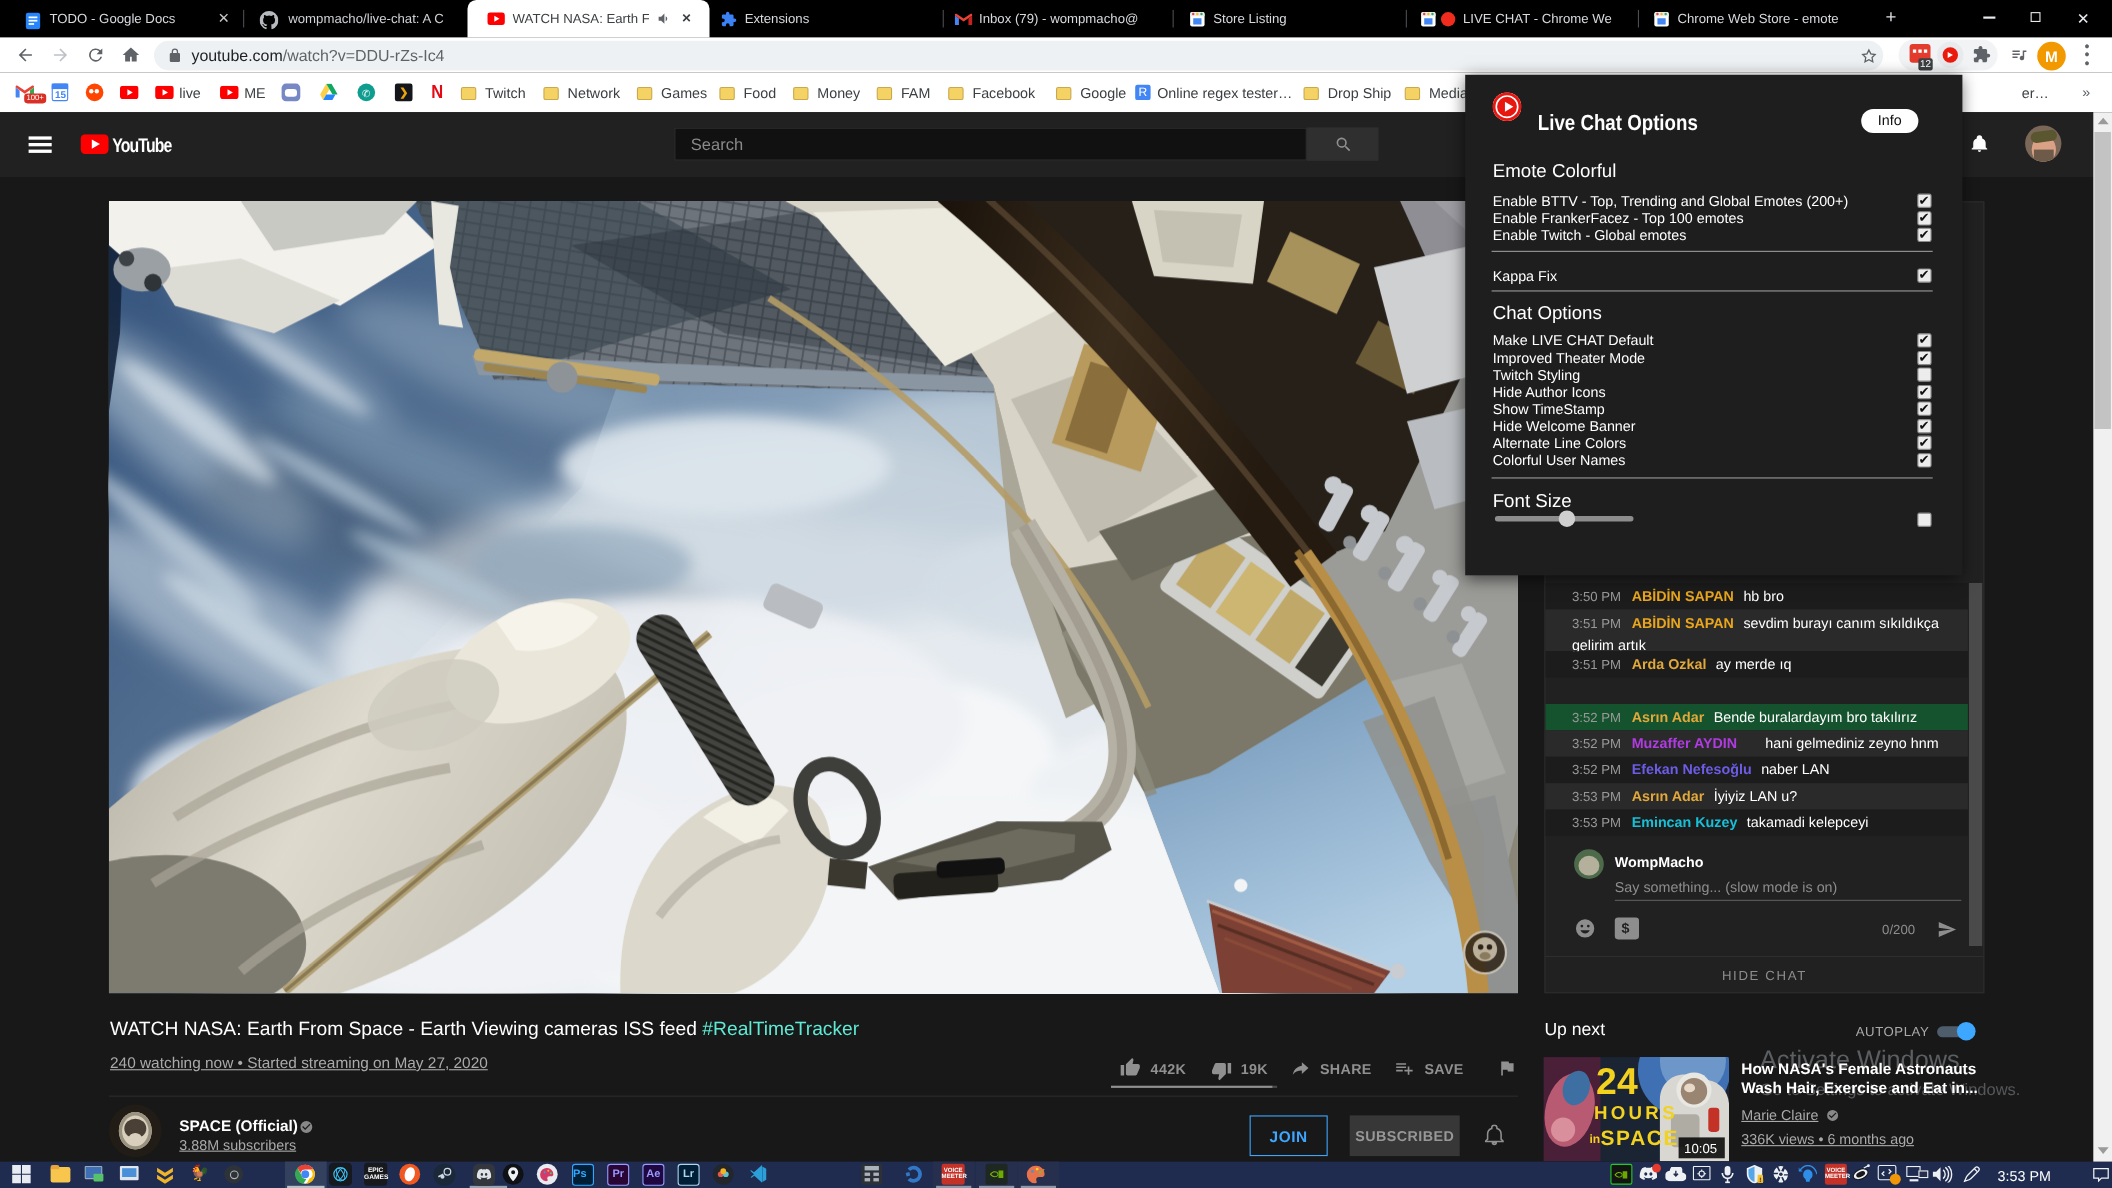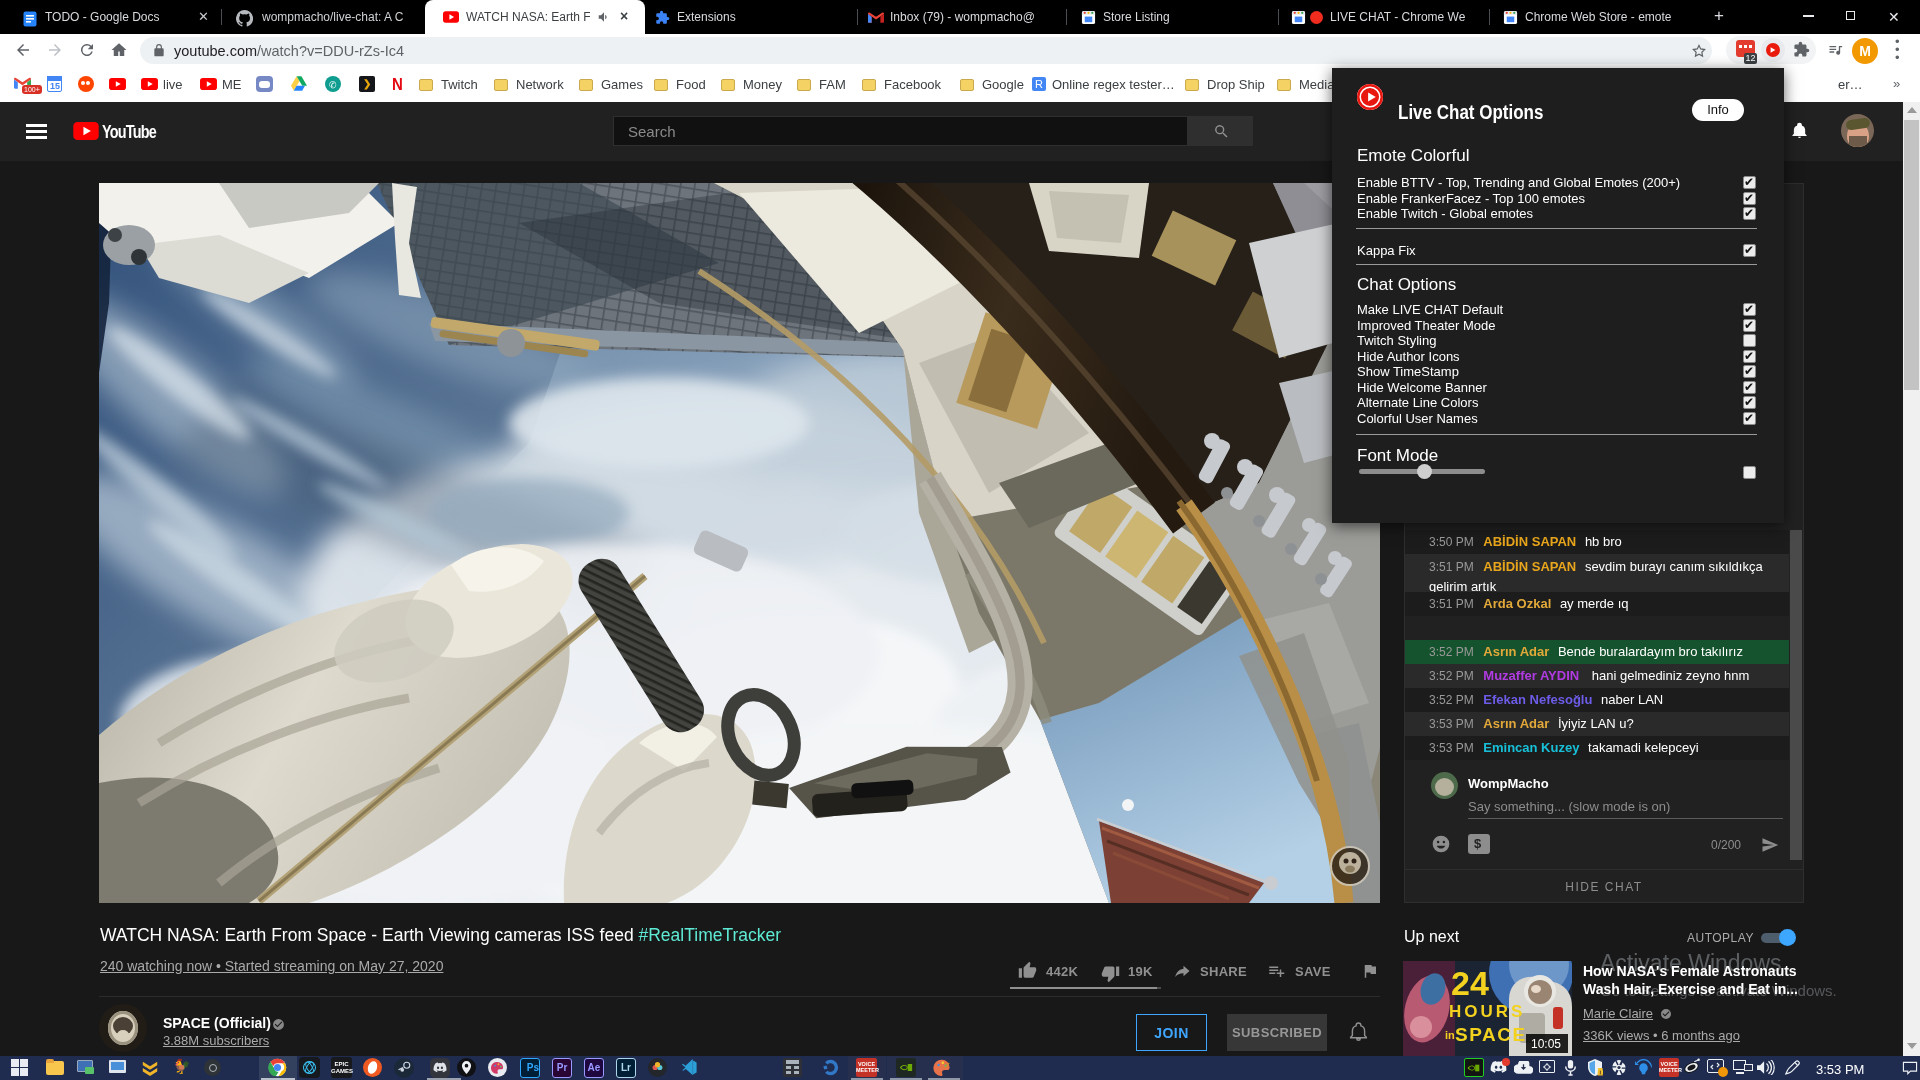--- a/index.html
+++ b/index.html
@@ -545,21 +545,21 @@
   <div class="abs" style="left:1227px;top:1014px;width:100px;height:37px;background:#373737;color:#979797;font-size:13px;font-weight:bold;text-align:center;line-height:37px;letter-spacing:.4px">SUBSCRIBED</div>
   <svg class="abs" style="left:1348px;top:1022px" width="21" height="21" viewBox="0 0 24 24">
       <path fill="none" stroke="#909090" stroke-width="1.6" d="M12 21a2 2 0 0 0 2-2h-4a2 2 0 0 0 2 2zm7-5.5v-5c0-3-1.5-5.3-4.3-6v-.7a2.7 2.7 0 0 0-5.4 0v.7C6.5 5.2 5 7.5 5 10.5v5L3 17.5v.5h18v-.5l-2-2z"></path>
     </svg>
   <div id="chat" class="abs">
 
     <div class="crow" style="top:346px;height:24px;background:#1c1c1c;line-height:24px"><span class="ts" style="margin-left:24px">3:50 PM</span> <span class="un" style="color:#e9a61c;margin-left:6px">ABİDİN SAPAN</span> <span style="margin-left:5px">hb bro</span></div>
     <div class="crow" style="top:370px;height:38px;background:#2a2a2a;line-height:19px;padding-top:3px"><span style="margin-left:24px" class="ts">3:51 PM</span> <span class="un" style="color:#e9a61c;margin-left:6px">ABİDİN SAPAN</span> <span style="margin-left:5px">sevdim burayı canım sıkıldıkça</span><br><span style="margin-left:24px">gelirim artık</span></div>
     <div class="crow" style="top:408px;height:24px;background:#1c1c1c;line-height:24px"><span class="ts" style="margin-left:24px">3:51 PM</span> <span class="un" style="color:#e2a93a;margin-left:6px">Arda Ozkal</span> <span style="margin-left:5px">ay merde ıq</span></div>
     <div class="crow" style="top:456px;height:24px;background:#14532d;line-height:24px"><span class="ts" style="margin-left:24px">3:52 PM</span> <span class="un" style="color:#e2a93a;margin-left:6px">Asrın Adar</span> <span style="margin-left:5px">Bende buralardayım bro takılırız</span></div>
-    <div class="crow" style="top:480px;height:24px;background:#2a2a2a;line-height:24px"><span class="ts" style="margin-left:24px">3:52 PM</span> <span class="un" style="color:#b13be2;margin-left:6px">Muzaffer AYDIN</span> <span style="margin-left:9px">hani gelmediniz zeyno hnm</span></div>
+    <div class="crow" style="top:480px;height:24px;background:#2a2a2a;line-height:24px"><span class="ts" style="margin-left:24px">3:52 PM</span> <span class="un" style="color:#b13be2;margin-left:6px">Muzaffer AYDIN</span> <span style="margin-left:22px">hani gelmediniz zeyno hnm</span></div>
     <div class="crow" style="top:504px;height:24px;background:#1c1c1c;line-height:24px"><span class="ts" style="margin-left:24px">3:52 PM</span> <span class="un" style="color:#6c5ce7;margin-left:6px">Efekan Nefesoğlu</span> <span style="margin-left:5px">naber LAN</span></div>
     <div class="crow" style="top:528px;height:24px;background:#2a2a2a;line-height:24px"><span class="ts" style="margin-left:24px">3:53 PM</span> <span class="un" style="color:#e2a93a;margin-left:6px">Asrın Adar</span> <span style="margin-left:5px">İyiyiz LAN u?</span></div>
     <div class="crow" style="top:552px;height:24px;background:#1c1c1c;line-height:24px"><span class="ts" style="margin-left:24px">3:53 PM</span> <span class="un" style="color:#17c0d8;margin-left:6px">Emincan Kuzey</span> <span style="margin-left:5px">takamadi kelepceyi</span></div>
 
     <div class="abs" style="left:385px;top:346px;width:12px;height:330px;background:#4a4a4a"></div>
 
     <div class="abs" style="left:26px;top:588px;width:27px;height:27px;border-radius:50%;background:#4d6b4a;overflow:hidden">
         <div class="abs" style="left:4px;top:6px;width:19px;height:18px;border-radius:50%;background:#b5b09b"></div>
       </div>
     <div class="abs wt" style="left:63px;top:592px;font-size:13px;font-weight:bold">WompMacho</div>
@@ -644,21 +644,21 @@
       <div class="cb ck" style="top:282px"></div>
     <div class="ptx" style="left:25px;top:296px;font-size:13px">Show TimeStamp</div>
       <div class="cb ck" style="top:297px"></div>
     <div class="ptx" style="left:25px;top:312px;font-size:13px">Hide Welcome Banner</div>
       <div class="cb ck" style="top:313px"></div>
     <div class="ptx" style="left:25px;top:327px;font-size:13px">Alternate Line Colors</div>
       <div class="cb ck" style="top:328px"></div>
     <div class="ptx" style="left:25px;top:343px;font-size:13px">Colorful User Names</div>
       <div class="cb ck" style="top:344px"></div>
     <div class="phr" style="top:366px"></div>
-    <div class="ptx" style="left:25px;top:378px;font-size:17px">Font Mode</div>
+    <div class="ptx" style="left:25px;top:378px;font-size:17px">Font Size</div>
     <div class="abs" style="left:27px;top:401px;width:126px;height:5px;border-radius:3px;background:#8d8d8d"></div>
     <div class="abs" style="left:85px;top:396px;width:15px;height:15px;border-radius:50%;background:#cfcfcf"></div>
     <div class="cb" style="top:398px"></div>
   </div>
   <div id="taskbar" class="abs">
 
     <svg class="abs" style="left:11px;top:3px" width="17" height="17" viewBox="0 0 17 17">
         <path fill="#e8ecf2" d="M0 0h8v8H0zM9 0h8v8H9zM0 9h8v8H0zM9 9h8v8H9z"></path>
       </svg>
     <div class="abs" style="left:46px;top:3px;width:18px;height:14px;background:#f8c64c;border-radius:2px;margin-top:2px"></div>
@@ -708,21 +708,21 @@
     <svg class="abs" style="left:461px;top:5px" width="11" height="13" viewBox="0 0 12 14">
         <path fill="#eef1f4" d="M6 0a5 5 0 0 0-5 5c0 3.8 5 9 5 9s5-5.2 5-9a5 5 0 0 0-5-5zm0 7a2 2 0 1 1 0-4 2 2 0 0 1 0 4z"></path>
       </svg>
     <div class="abs" style="left:488px;top:2px;width:19px;height:19px;border-radius:50%;background:#e8ecf0"></div>
     <svg class="abs" style="left:491px;top:5px" width="13" height="13" viewBox="0 0 14 14">
         <path fill="#d23b68" d="M7 1a6 6 0 0 1 6 6c0 1.5-1 2-2 2h-2a2 2 0 0 0-2 2c0 .8.4 1 .4 1.6 0 .8-.7 1.4-1.6 1.2A6 6 0 0 1 7 1z"></path>
         <circle cx="4.5" cy="5" r="1" fill="#2d9ee0"></circle>
         <circle cx="8" cy="3.5" r="1" fill="#f0b429"></circle>
         <circle cx="10.5" cy="6" r="1" fill="#57c26a"></circle>
       </svg>
-    <div class="abs" style="left:520px;top:1.5px;width:20px;height:20px;background:#001e36;border:1.5px solid #31a8ff;border-radius:3px;color:#31a8ff;font-size:10px;font-weight:bold;text-align:right;line-height:18px">Ps</div>
+    <div class="abs" style="left:520px;top:1.5px;width:20px;height:20px;background:#001e36;border:1.5px solid #31a8ff;border-radius:3px;color:#31a8ff;font-size:10px;font-weight:bold;text-align:left;line-height:18px">Ps</div>
     <div class="abs" style="left:552px;top:1.5px;width:20px;height:20px;background:#2a0634;border:1.5px solid #9999ff;border-radius:3px;color:#9999ff;font-size:10px;font-weight:bold;text-align:center;line-height:18px">Pr</div>
     <div class="abs" style="left:584px;top:1.5px;width:20px;height:20px;background:#1f0740;border:1.5px solid #9999ff;border-radius:3px;color:#9999ff;font-size:10px;font-weight:bold;text-align:center;line-height:18px">Ae</div>
     <div class="abs" style="left:616px;top:1.5px;width:20px;height:20px;background:#001e36;border:1.5px solid #add5ec;border-radius:3px;color:#add5ec;font-size:10px;font-weight:bold;text-align:center;line-height:18px">Lr</div>
     <div class="abs" style="left:648px;top:2px;width:19px;height:19px;border-radius:50%;background:#23262b"></div>
     <svg class="abs" style="left:651px;top:5px" width="13" height="13" viewBox="0 0 14 14">
         <circle cx="4.5" cy="7" r="2.8" fill="#e0584f"></circle>
         <circle cx="9.5" cy="7" r="2.8" fill="#5bc6d0"></circle>
         <circle cx="7" cy="4" r="2.8" fill="#f0b429"></circle>
       </svg>
     <svg class="abs" style="left:681px;top:3px" width="17" height="17" viewBox="0 0 24 24">

